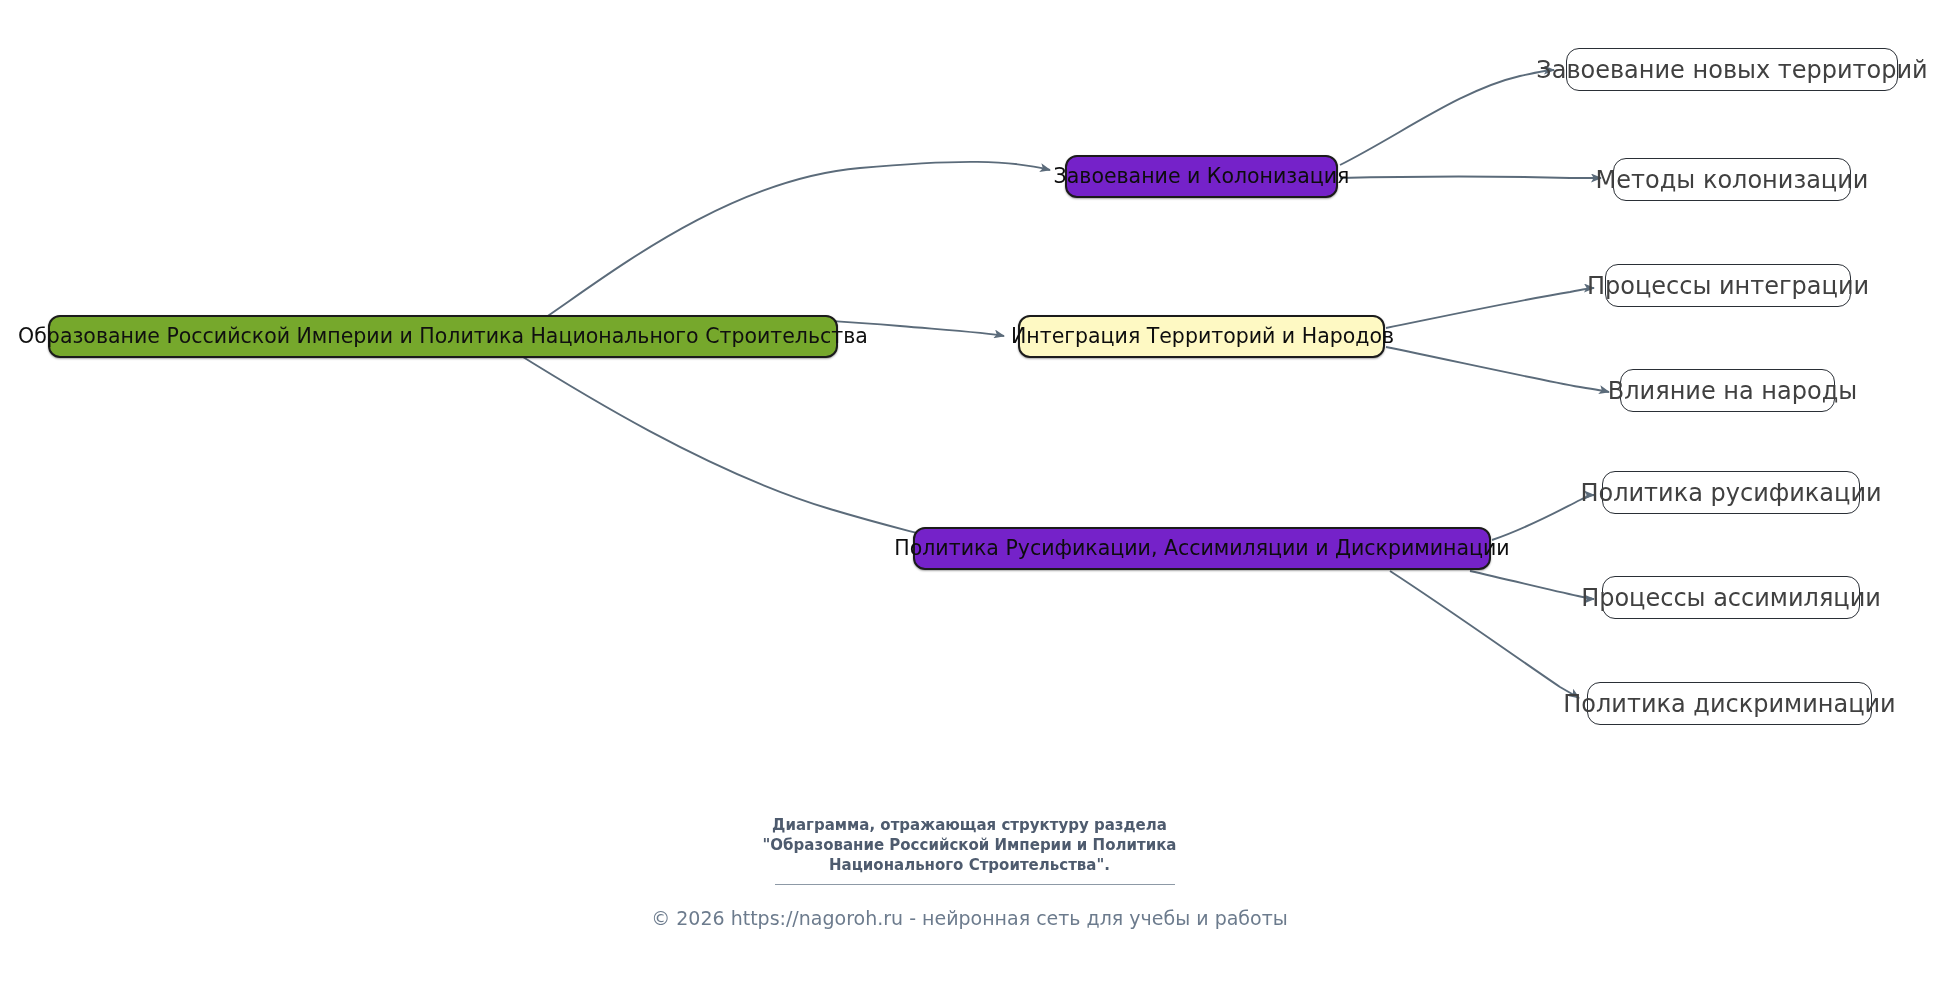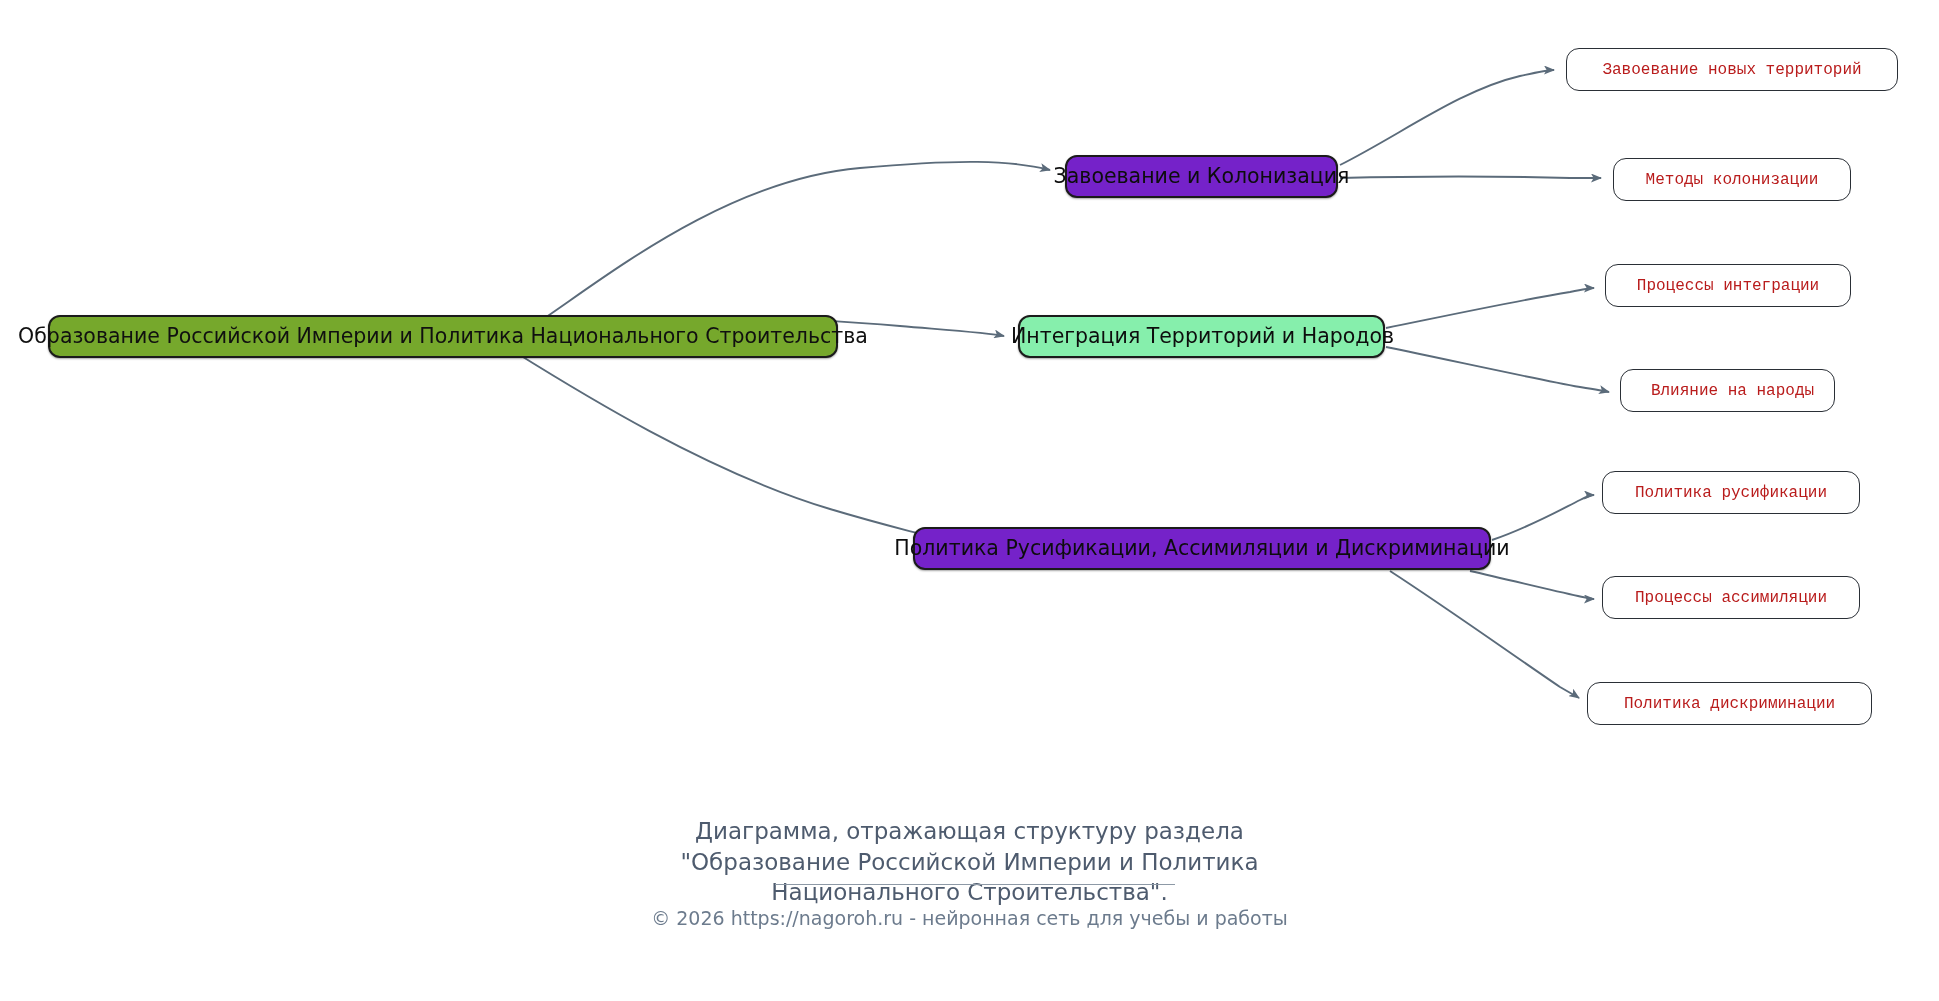--- a/index.html
+++ b/index.html
@@ -53,33 +53,32 @@
     padding: 0 14px;
     box-shadow: 0 1px 2px rgba(0,0,0,0.35);
   }
   .node-branch.alt {
     background: #7b2ecd;
   }
   .node-leaf {
     background: #ffffff;
     border: 1.6px solid #2a2f36;
     border-radius: 13px;
-    color: #b91c1c;
-    font-size: 16px;
+    color: #404040;
+    font-size: 24px;
     padding: 0 14px;
-    font-family: Liberation Mono, monospace;
   }
   #caption {
     position: absolute;
     left: 0;
     width: 1939px;
     text-align: center;
     color: #4e5b6e;
-    font-weight: normal;
-    font-size: 23px;
+    font-weight: bold;
+    font-size: 15px;
     line-height: 1.33;
   }
   #caption-rule {
     position: absolute;
     height: 0;
     border-top: 1.4px solid #8d99a6;
   }
   #footer {
     position: absolute;
     left: 0;
@@ -120,21 +119,21 @@
       </div>
       <div class="node node-branch" style="left: 1065px; top: 155px; width: 273px; height: 43px; background: rgb(117, 34, 201); border-color: rgb(27, 27, 27);">
         <span>Завоевание и Колонизация</span>
       </div>
       <div class="node node-leaf" style="left: 1566px; top: 48px; width: 332px; height: 43px; background: rgb(255, 255, 255); border-color: rgb(42, 47, 54);">
         <span>Завоевание новых территорий</span>
       </div>
       <div class="node node-leaf" style="left: 1613px; top: 158px; width: 238px; height: 43px; background: rgb(255, 255, 255); border-color: rgb(42, 47, 54);">
         <span>Методы колонизации</span>
       </div>
-      <div class="node node-branch alt" style="left: 1018px; top: 315px; width: 367px; height: 43px; background: #86efac; border-color: rgb(27, 27, 27); padding-left: 16px;">
+      <div class="node node-branch alt" style="left: 1018px; top: 315px; width: 367px; height: 43px; background: #fef9c3; border-color: rgb(27, 27, 27); padding-left: 16px;">
         <span>Интеграция Территорий и Народов</span>
       </div>
       <div class="node node-leaf" style="left: 1605px; top: 264px; width: 246px; height: 43px; background: rgb(255, 255, 255); border-color: rgb(42, 47, 54);">
         <span>Процессы интеграции</span>
       </div>
       <div class="node node-leaf" style="left: 1620px; top: 369px; width: 215px; height: 43px; background: rgb(255, 255, 255); border-color: rgb(42, 47, 54); padding-left: 24px;">
         <span>Влияние на народы</span>
       </div>
       <div class="node node-branch" style="left: 913px; top: 527px; width: 578px; height: 43px; background: rgb(117, 34, 201); border-color: rgb(27, 27, 27);">
         <span>Политика Русификации, Ассимиляции и Дискриминации</span>

